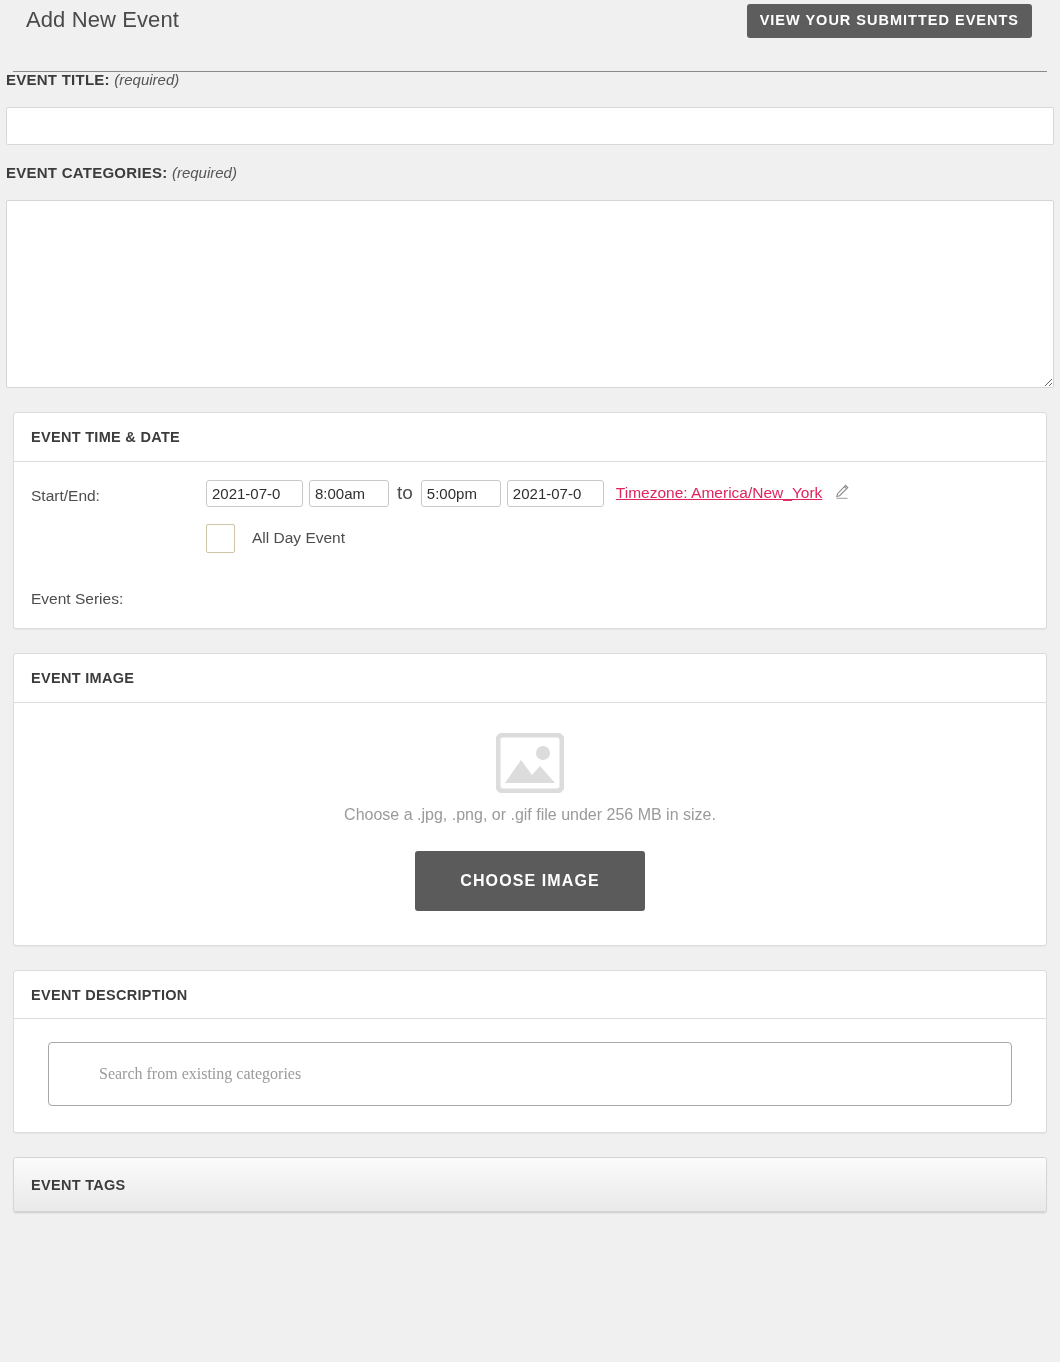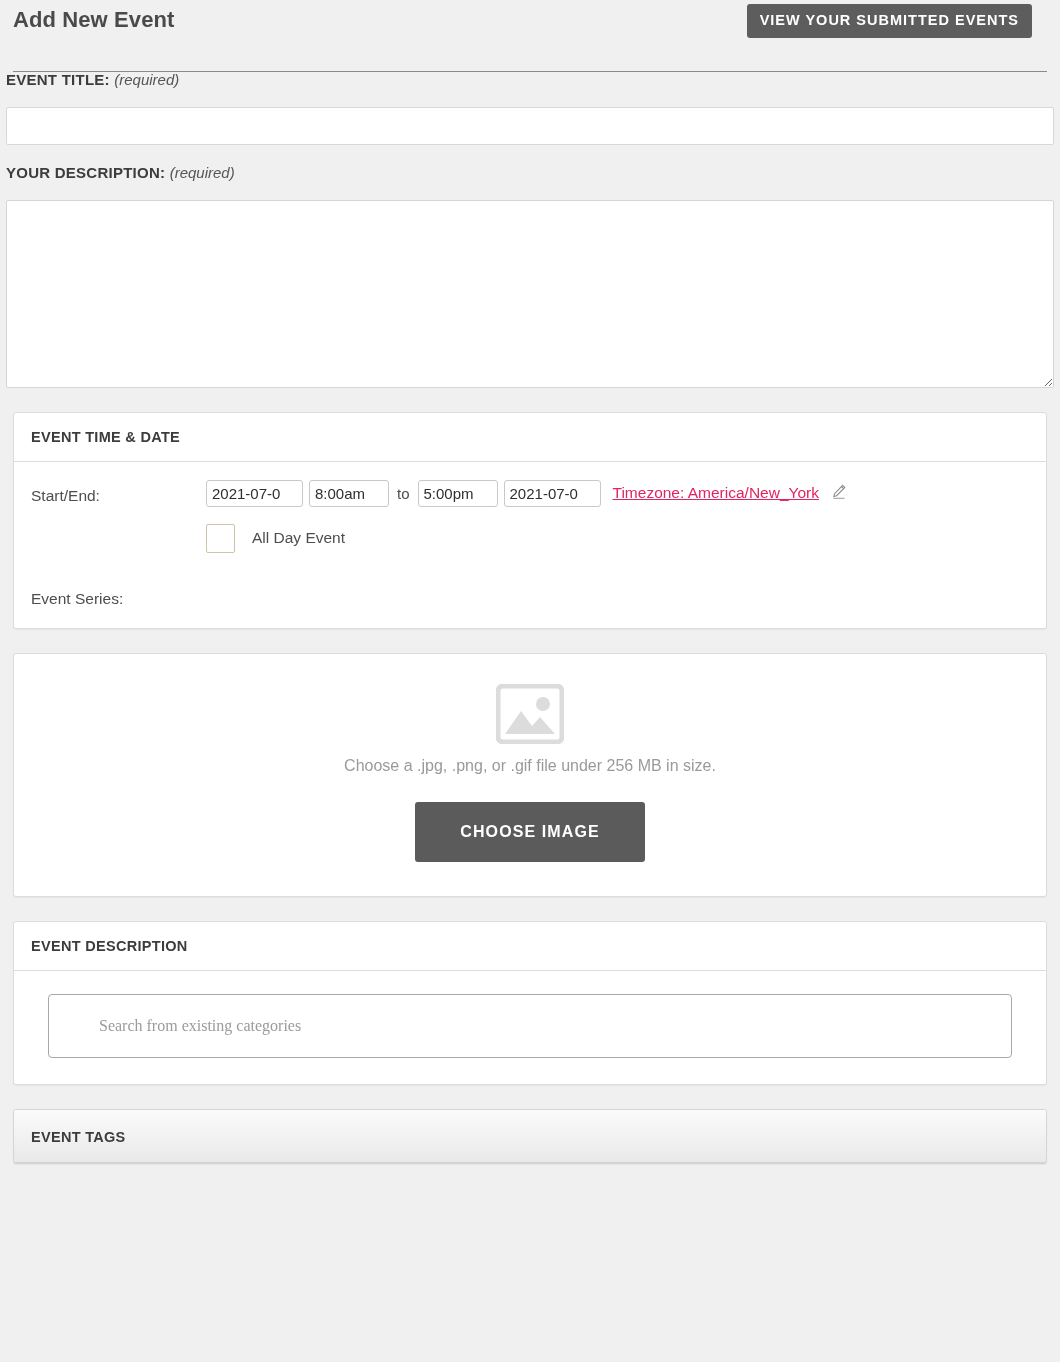--- a/index.html
+++ b/index.html
@@ -18,24 +18,24 @@
   }
 
   
   .page-header {
     position: relative;
     height: 72px;
     padding: 0 13px;
   }
   .page-title {
     position: absolute;
-    left: 13px;
+    left: 26px;
     top: 7px;
     font-size: 22px;
-    font-weight: 700;
+    font-weight: 400;
     color: #4a4a4a;
     letter-spacing: 0.1px;
     margin: 0;
   }
   .view-events-btn {
     position: absolute;
     right: 28px;
     top: 4px;
     background: #5d5d5d;
     color: #ffffff;
@@ -149,21 +149,21 @@
     background: #fff;
     font-family: "Liberation Sans", sans-serif;
     font-size: 15px;
     color: #2f2f2f;
     padding: 0 5px;
     outline: none;
   }
   .date-input { width: 97px; }
   .time-input { width: 80px; }
   .to-word {
-    font-size: 15px;
+    font-size: 19px;
     color: #4d4d4d;
     padding: 0 2px;
   }
   .tz-link {
     font-size: 15.5px;
     color: #e0245e;
     text-decoration: underline;
     cursor: pointer;
     margin-left: 6px;
     white-space: nowrap;
@@ -294,21 +294,21 @@
     <span class="req">(required)</span>
   </p>
   <div class="gap-20"></div>
   <input class="text-input" type="text" placeholder="" style="">
 </div>
 
 <div class="gap-20"></div>
 
 <div class="field-block">
   <p class="field-label">
-    <span>YOUR DESCRIPTION:</span>
+    <span>EVENT CATEGORIES:</span>
     <span class="req">(required)</span>
   </p>
   <div class="gap-20"></div>
   <textarea class="textarea-input" placeholder="" style=""></textarea>
 </div>
 
 <div class="gap-24"></div>
 
 <div class="panel">
   <div class="panel-header">EVENT TIME &amp; DATE</div>
@@ -341,20 +341,21 @@
     <div class="series-row">
       <div class="tdlabel" style="padding-top:0;margin-top:16px;">Event Series:</div>
     </div>
 
   </div>
 </div>
 
 <div class="gap-24"></div>
 
 <div class="panel">
+  <div class="panel-header">EVENT IMAGE</div>
   <div class="img-body">
     <div class="img-placeholder">
       <svg width="68" height="60" viewBox="0 0 68 60" aria-hidden="true">
         <rect x="2" y="2" width="64" height="56" rx="5" fill="none" stroke="#dcdcdc" stroke-width="5"></rect>
         <circle cx="47" cy="20" r="7" fill="#dcdcdc"></circle>
         <path d="M9 50 L25 27 L36 42 L44 33 L59 50 Z" fill="#dcdcdc"></path>
       </svg>
     </div>
     <p class="img-hint">Choose a .jpg, .png, or .gif file under 256 MB in size.</p>
     <button class="choose-btn">CHOOSE IMAGE</button>

